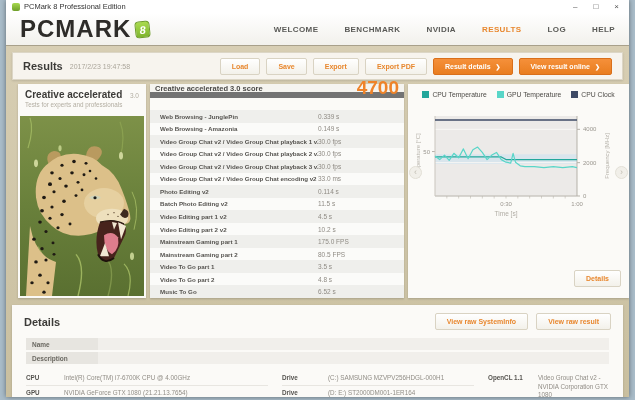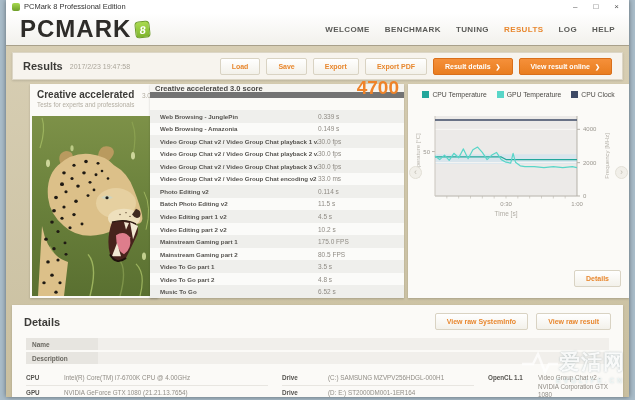--- a/index.html
+++ b/index.html
@@ -16,41 +16,41 @@
   .win-controls span { cursor:default; }
 
   
   .navbar { position:absolute; left:0; top:13px; right:0; height:33px; background:linear-gradient(#ffffff,#f2f1ec);
             border-bottom:1px solid #a8a08a; display:flex; align-items:center; padding:0 14px; }
   .logo { display:flex; align-items:center; gap:4px; }
   .logo-text { font-size:24px; font-weight:bold; letter-spacing:1px; color:#2e2c29; }
   .logo-badge { width:15px; height:17px; border-radius:4px; background:linear-gradient(#aadb4e,#7fb52e);
                 border:1px solid #6c9c26; color:#fff; font-weight:bold; font-style:italic; font-size:11px;
                 display:flex; align-items:center; justify-content:center; transform:rotate(-6deg); }
-  .nav-menu { margin-left:auto; display:flex; gap:15px; }
+  .nav-menu { margin-left:auto; display:flex; gap:26px; }
   .nav-item { font-size:8px; font-weight:bold; letter-spacing:.4px; color:#5a5a57; cursor:pointer; }
   .nav-item.active { color:#e8872e; }
 
   
   .results-bar { position:absolute; left:6px; right:6px; top:52px; height:28px; background:#f7f4ee;
                  border:1px solid #dcd6c6; display:flex; align-items:center; padding:0 10px;
                  box-shadow:0 1px 2px rgba(0,0,0,.12); }
   .results-title { font-size:11px; font-weight:bold; color:#3c3b38; margin-right:7px; }
   .results-time { font-size:7px; color:#aba69b; }
   .rh-buttons { margin-left:auto; display:flex; gap:6px; align-items:center; }
   .btn { height:17px; padding:0 11px; display:flex; align-items:center; justify-content:center; cursor:pointer;
          border:1px solid #d9d3c3; border-radius:2px; background:linear-gradient(#ffffff,#f3f1ea);
          color:#e8872e; font-size:7px; font-weight:bold; white-space:nowrap; }
   .btn.primary { background:linear-gradient(#f5903a,#e97d1f); border-color:#d96f1a; color:#fff; }
   .btn .chev { font-size:6px; margin-left:5px; }
 
   .card { position:absolute; background:#fbfaf7; box-shadow:0 1px 2px rgba(0,0,0,.18); }
 
   
-  .left-card { left:24px; top:84px; width:128px; height:214px; }
+  .left-card { left:12px; top:84px; width:128px; height:214px; }
   .lc-head { padding:5px 7px 3px 7px; }
   .lc-title-row { display:flex; align-items:baseline; }
   .lc-title { font-size:10px; font-weight:bold; color:#3c3b38; flex:1; }
   .lc-ver { font-size:6.5px; color:#b3aea2; }
   .lc-sub { font-size:6.3px; color:#b3aea2; margin-top:1px; }
   .leopard { position:absolute; left:2px; right:2px; top:32px; bottom:2px; }
   .leopard svg { width:100%; height:100%; display:block; }
 
   
   .score-card { left:144px; top:84px; width:254px; height:214px; }
@@ -117,21 +117,21 @@
   </div>
 
   <div class="navbar">
     <div class="logo">
       <span class="logo-text">PCMARK</span>
       <span class="logo-badge">8</span>
     </div>
     <div class="nav-menu" id="nav-menu">
         <span class="nav-item">WELCOME</span>
         <span class="nav-item">BENCHMARK</span>
-        <span class="nav-item">TUNING</span>
+        <span class="nav-item">NVIDIA</span>
         <span class="nav-item active">RESULTS</span>
         <span class="nav-item">LOG</span>
         <span class="nav-item">HELP</span>
       </div>
   </div>
 
   <div class="results-bar">
     <span class="results-title">Results</span>
     <span class="results-time">2017/2/23 19:47:58</span>
     <div class="rh-buttons" id="rh-buttons">
@@ -415,23 +415,14 @@
         </div>
         <div class="spec-col spec-col3">
           <div class="spec-row">
             <span class="spec-label">OpenCL 1.1</span>
             <span class="spec-value">Video Group Chat v2 - NVIDIA Corporation GTX 1080</span>
           </div>
         </div>
       </div>
   </div>
 
-  <div class="watermark">
-    <div class="wm-row">
-      <svg width="38" height="24">
-        <polyline points="1,14 12,14 17,4 24,22 28,14 37,14" fill="none" stroke="rgba(255,255,255,.9)" stroke-width="2.4"></polyline>
-      </svg>
-      <span class="wm-site">爱活网</span>
-    </div>
-    <div class="wm-domain">EVOLIFE.CN</div>
-  </div>
 
 </div>
 
 </body></html>

